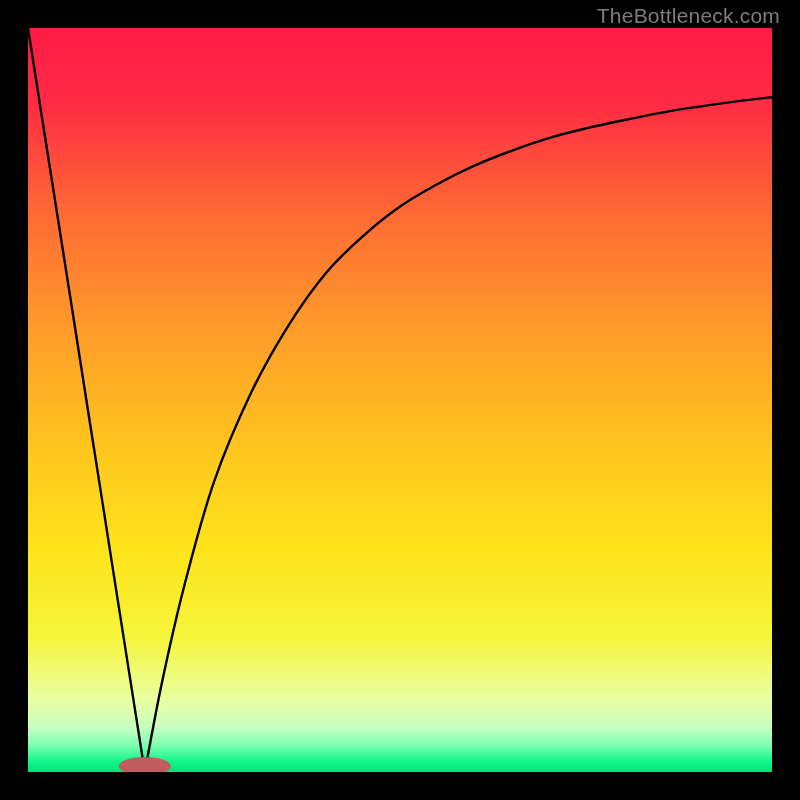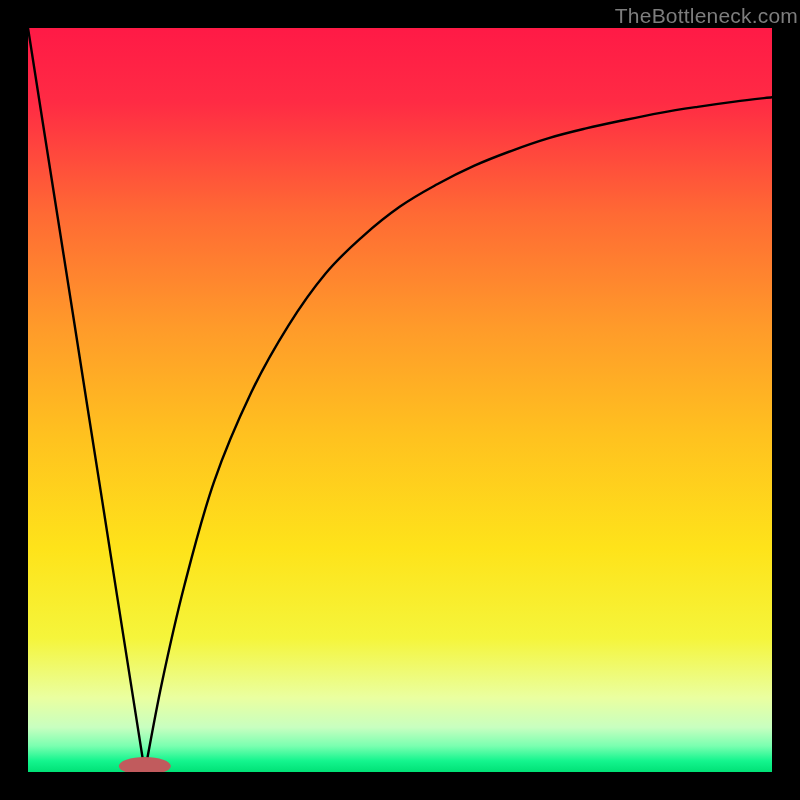--- a/index.html
+++ b/index.html
@@ -37,21 +37,21 @@
   .curves {
     position: absolute;
     left: 0;
     top: 0;
     width: 744px;
     height: 744px;
   }
   .watermark {
     position: absolute;
     top: 4px;
-    right: 2px;
+    right: 20px;
     color: #7d7d7d;
     font-size: 21px;
     letter-spacing: 0.2px;
     font-weight: 500;
   }
 </style>
 </head>
 <body>
 
 <div class="frame">

